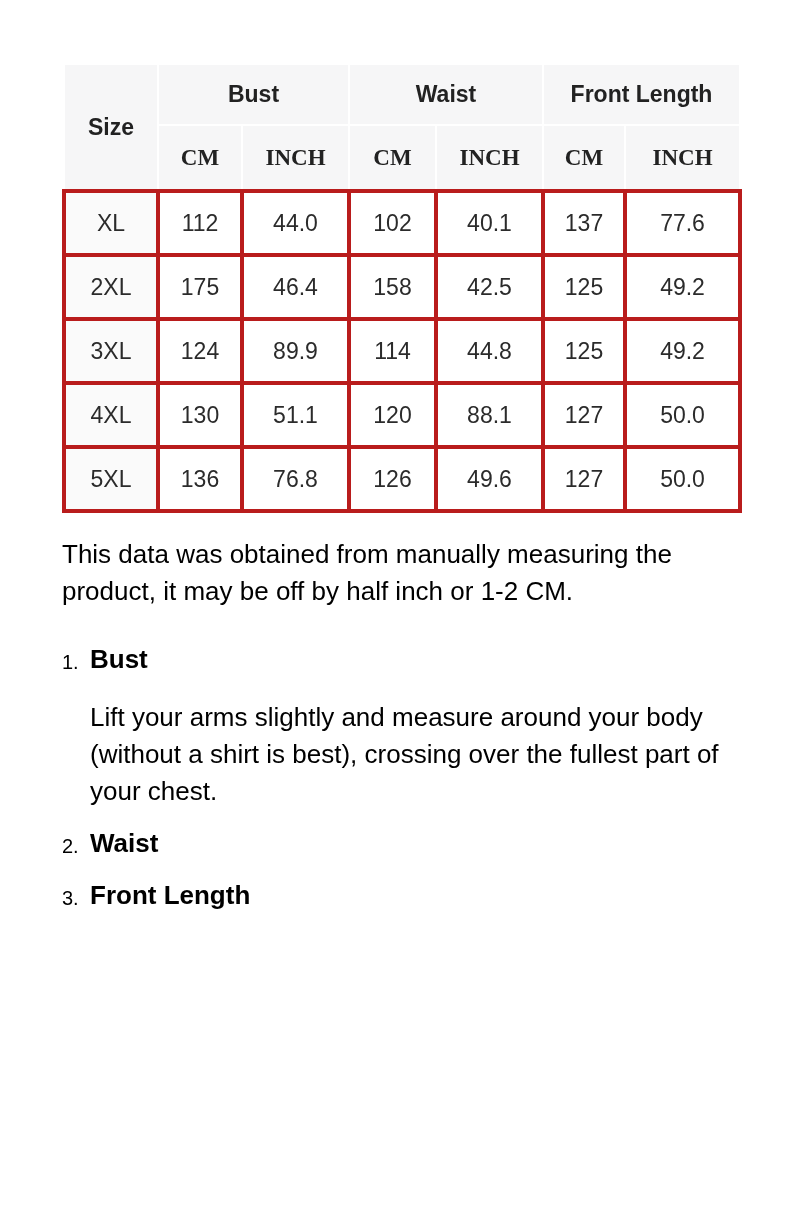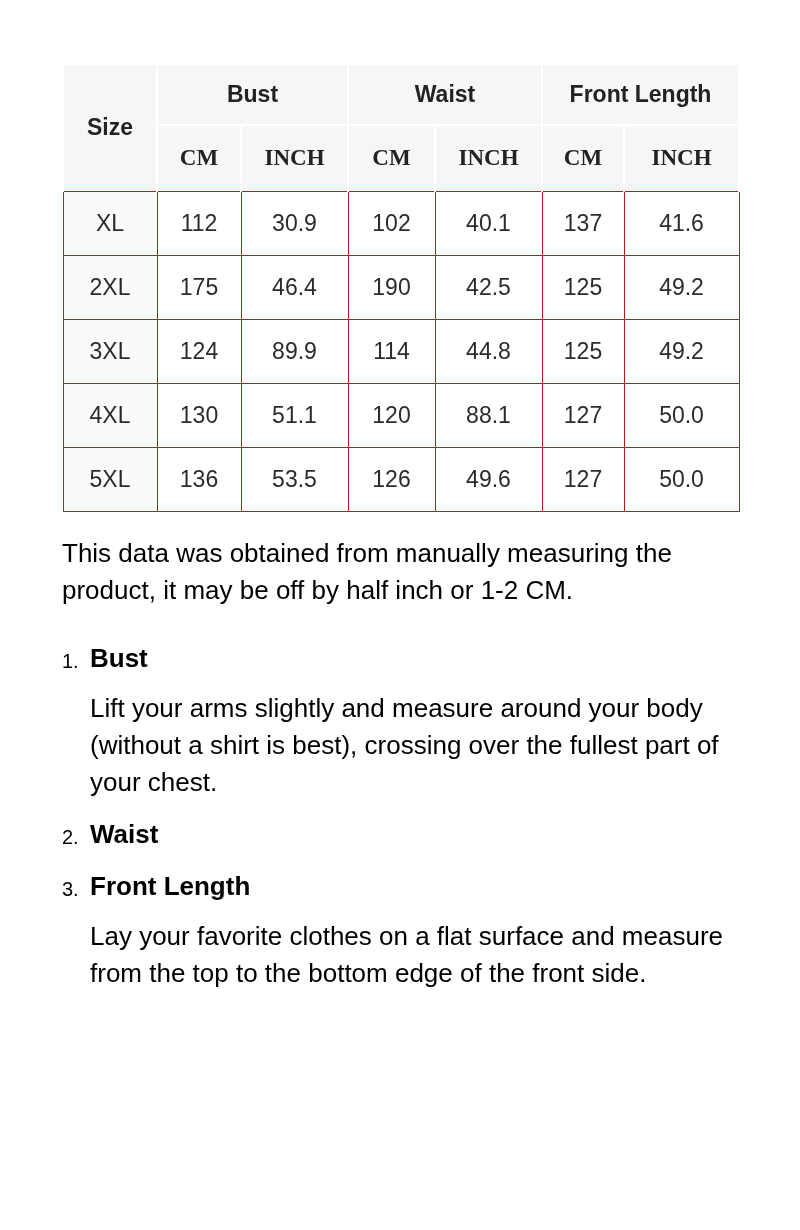--- a/index.html
+++ b/index.html
@@ -35,21 +35,21 @@
     border: 2px solid #ffffff;
     border-bottom-width: 0;
     font-weight: bold;
     font-size: 23px;
     color: #222;
   }
   thead tr.group-row { height: 61px; }
   thead tr.unit-row  { height: 66px; font-family: Liberation Serif, serif; }
   tbody tr { height: 64px; }
   tbody td {
-    border: 1px solid #b91c1c;
+    border: 4px solid #b91c1c;
     background: #ffffff;
     font-size: 23px;
     color: #2b2b2b;
   }
   tbody td.size-col { background: #fafafa; }
 
   
   .htm-title {
     margin: 49px 0 0 0;
     font-size: 33px;
@@ -77,21 +77,21 @@
   }
   .step-title {
     grid-column: 2;
     font-size: 26px;
     font-weight: bold;
     line-height: 32px;
     color: #000;
   }
   .step-desc {
     grid-column: 2;
-    margin: 13px 0 0 0;
+    margin: 21px 0 0 0;
     font-size: 26px;
     line-height: 37px;
     color: #000;
   }
 </style>
 </head>
 <body>
 
 <div class="page">
 
@@ -118,31 +118,31 @@
         <th>CM</th>
         <th>INCH</th>
         <th>CM</th>
         <th>INCH</th>
       </tr>
     </thead>
     <tbody>
         <tr>
           <td class="size-col">XL</td>
           <td>112</td>
-          <td>30.9</td>
+          <td>44.0</td>
           <td>102</td>
           <td>40.1</td>
           <td>137</td>
-          <td>41.6</td>
+          <td>77.6</td>
         </tr>
         <tr>
           <td class="size-col">2XL</td>
           <td>175</td>
           <td>46.4</td>
-          <td>190</td>
+          <td>158</td>
           <td>42.5</td>
           <td>125</td>
           <td>49.2</td>
         </tr>
         <tr>
           <td class="size-col">3XL</td>
           <td>124</td>
           <td>89.9</td>
           <td>114</td>
           <td>44.8</td>
@@ -154,21 +154,21 @@
           <td>130</td>
           <td>51.1</td>
           <td>120</td>
           <td>88.1</td>
           <td>127</td>
           <td>50.0</td>
         </tr>
         <tr>
           <td class="size-col">5XL</td>
           <td>136</td>
-          <td>53.5</td>
+          <td>76.8</td>
           <td>126</td>
           <td>49.6</td>
           <td>127</td>
           <td>50.0</td>
         </tr>
       </tbody>
   </table>
 
   <p class="htm-intro">This data was obtained from manually measuring the product, it may be off by half inch or 1-2 CM.</p>
 
@@ -178,17 +178,16 @@
         <div class="step-title">Bust</div>
         <p class="step-desc">Lift your arms slightly and measure around your body (without a shirt is best), crossing over the fullest part of your chest.</p>
       </div>
       <div class="step">
         <span class="step-number">2.</span>
         <div class="step-title">Waist</div>
       </div>
       <div class="step">
         <span class="step-number">3.</span>
         <div class="step-title">Front Length</div>
-        <p class="step-desc">Lay your favorite clothes on a flat surface and measure from the top to the bottom edge of the front side.</p>
       </div>
     </div>
 
 </div>
 
 </body></html>

